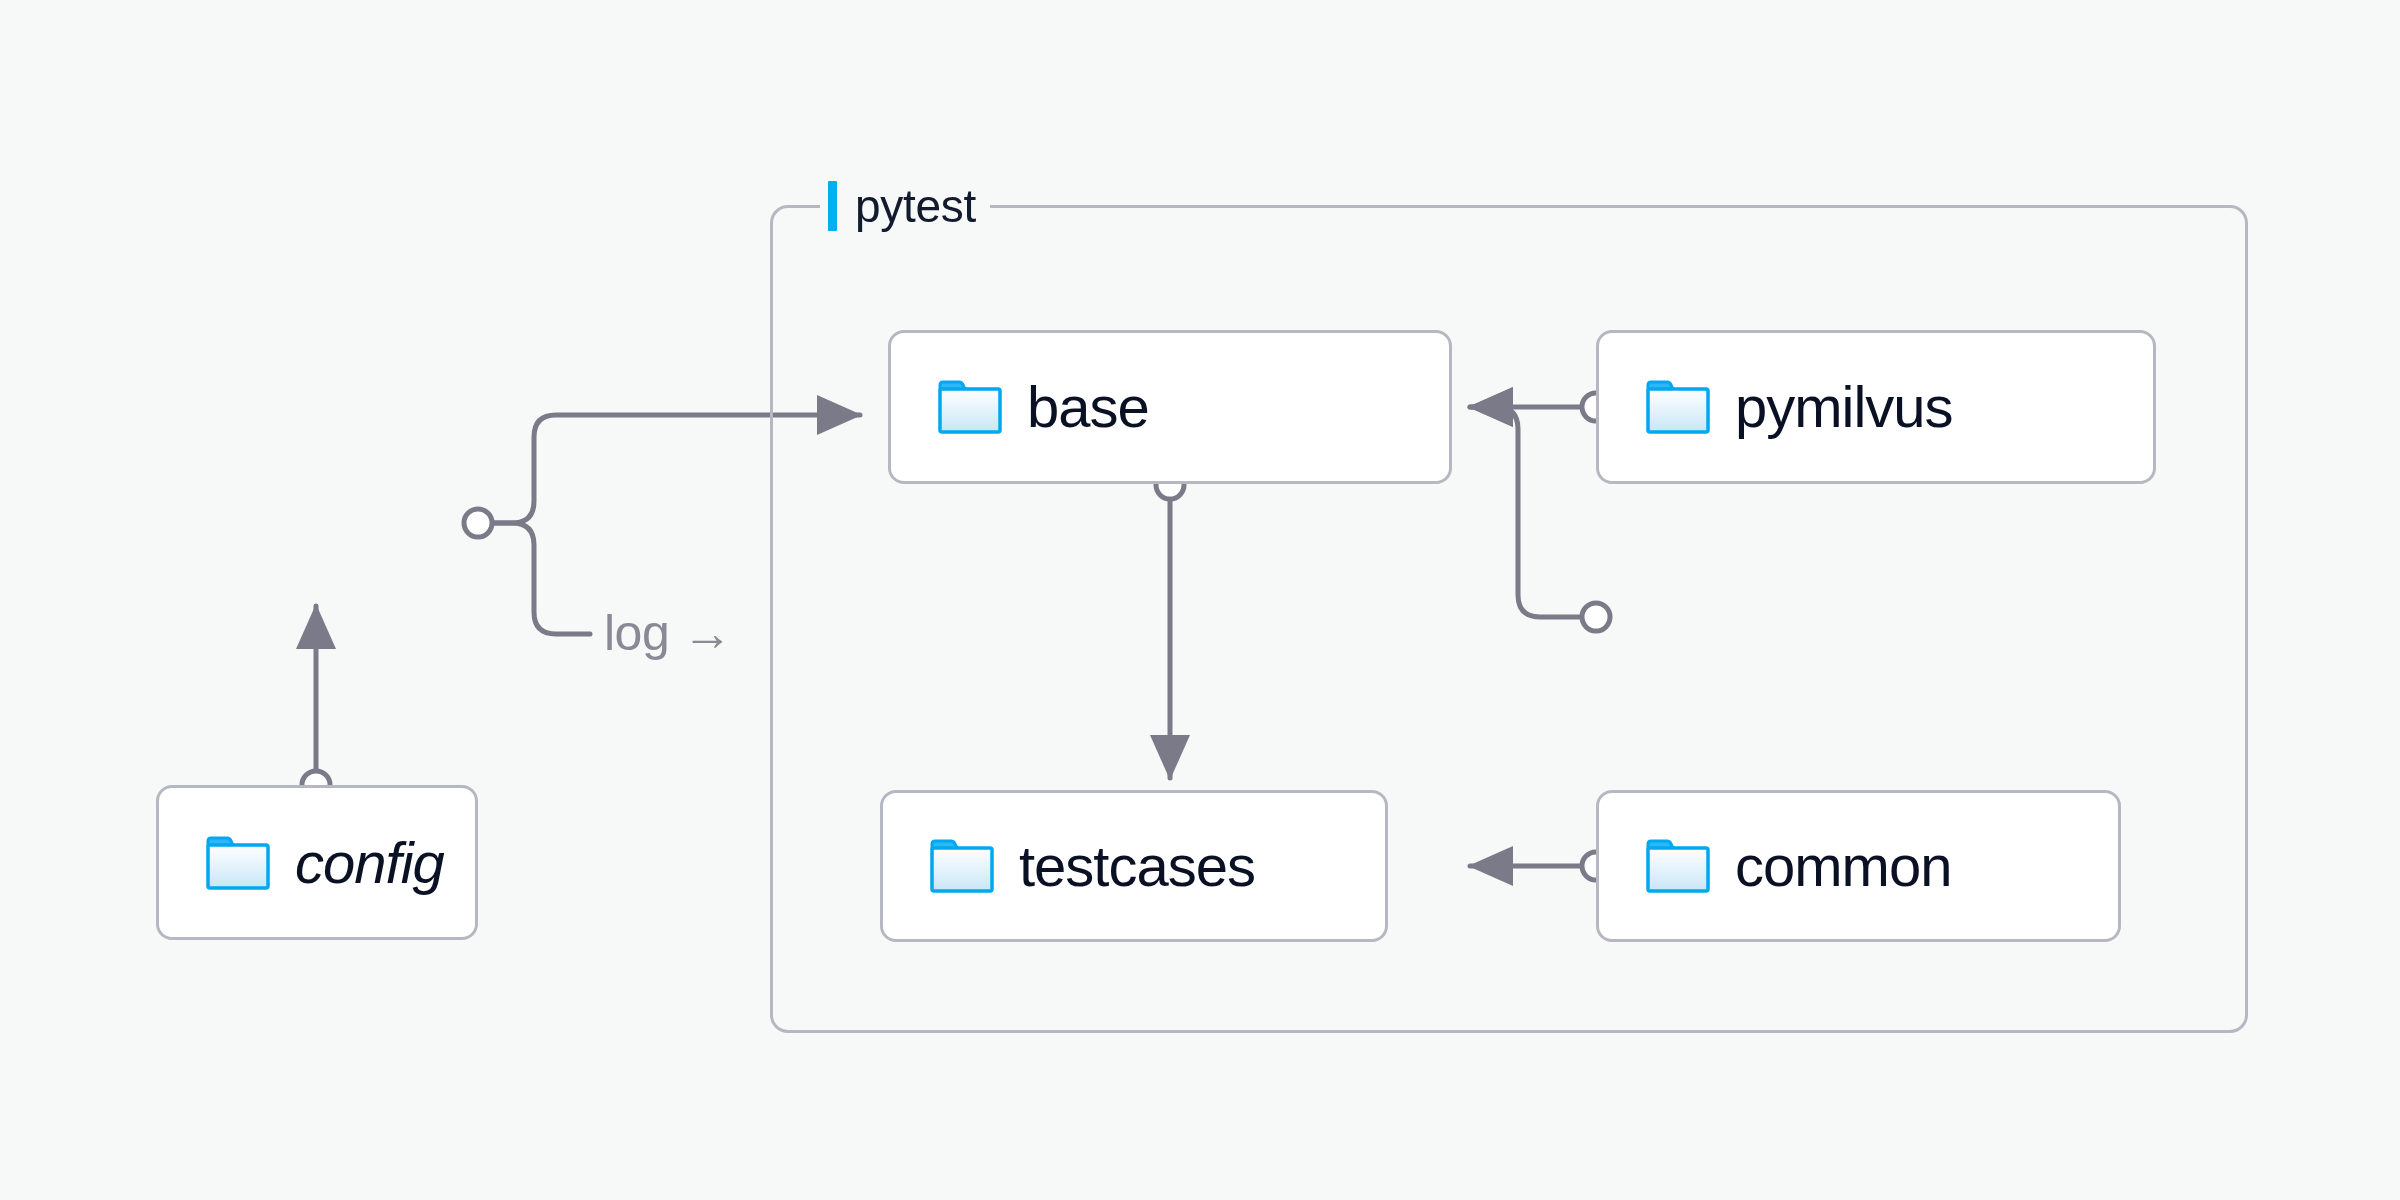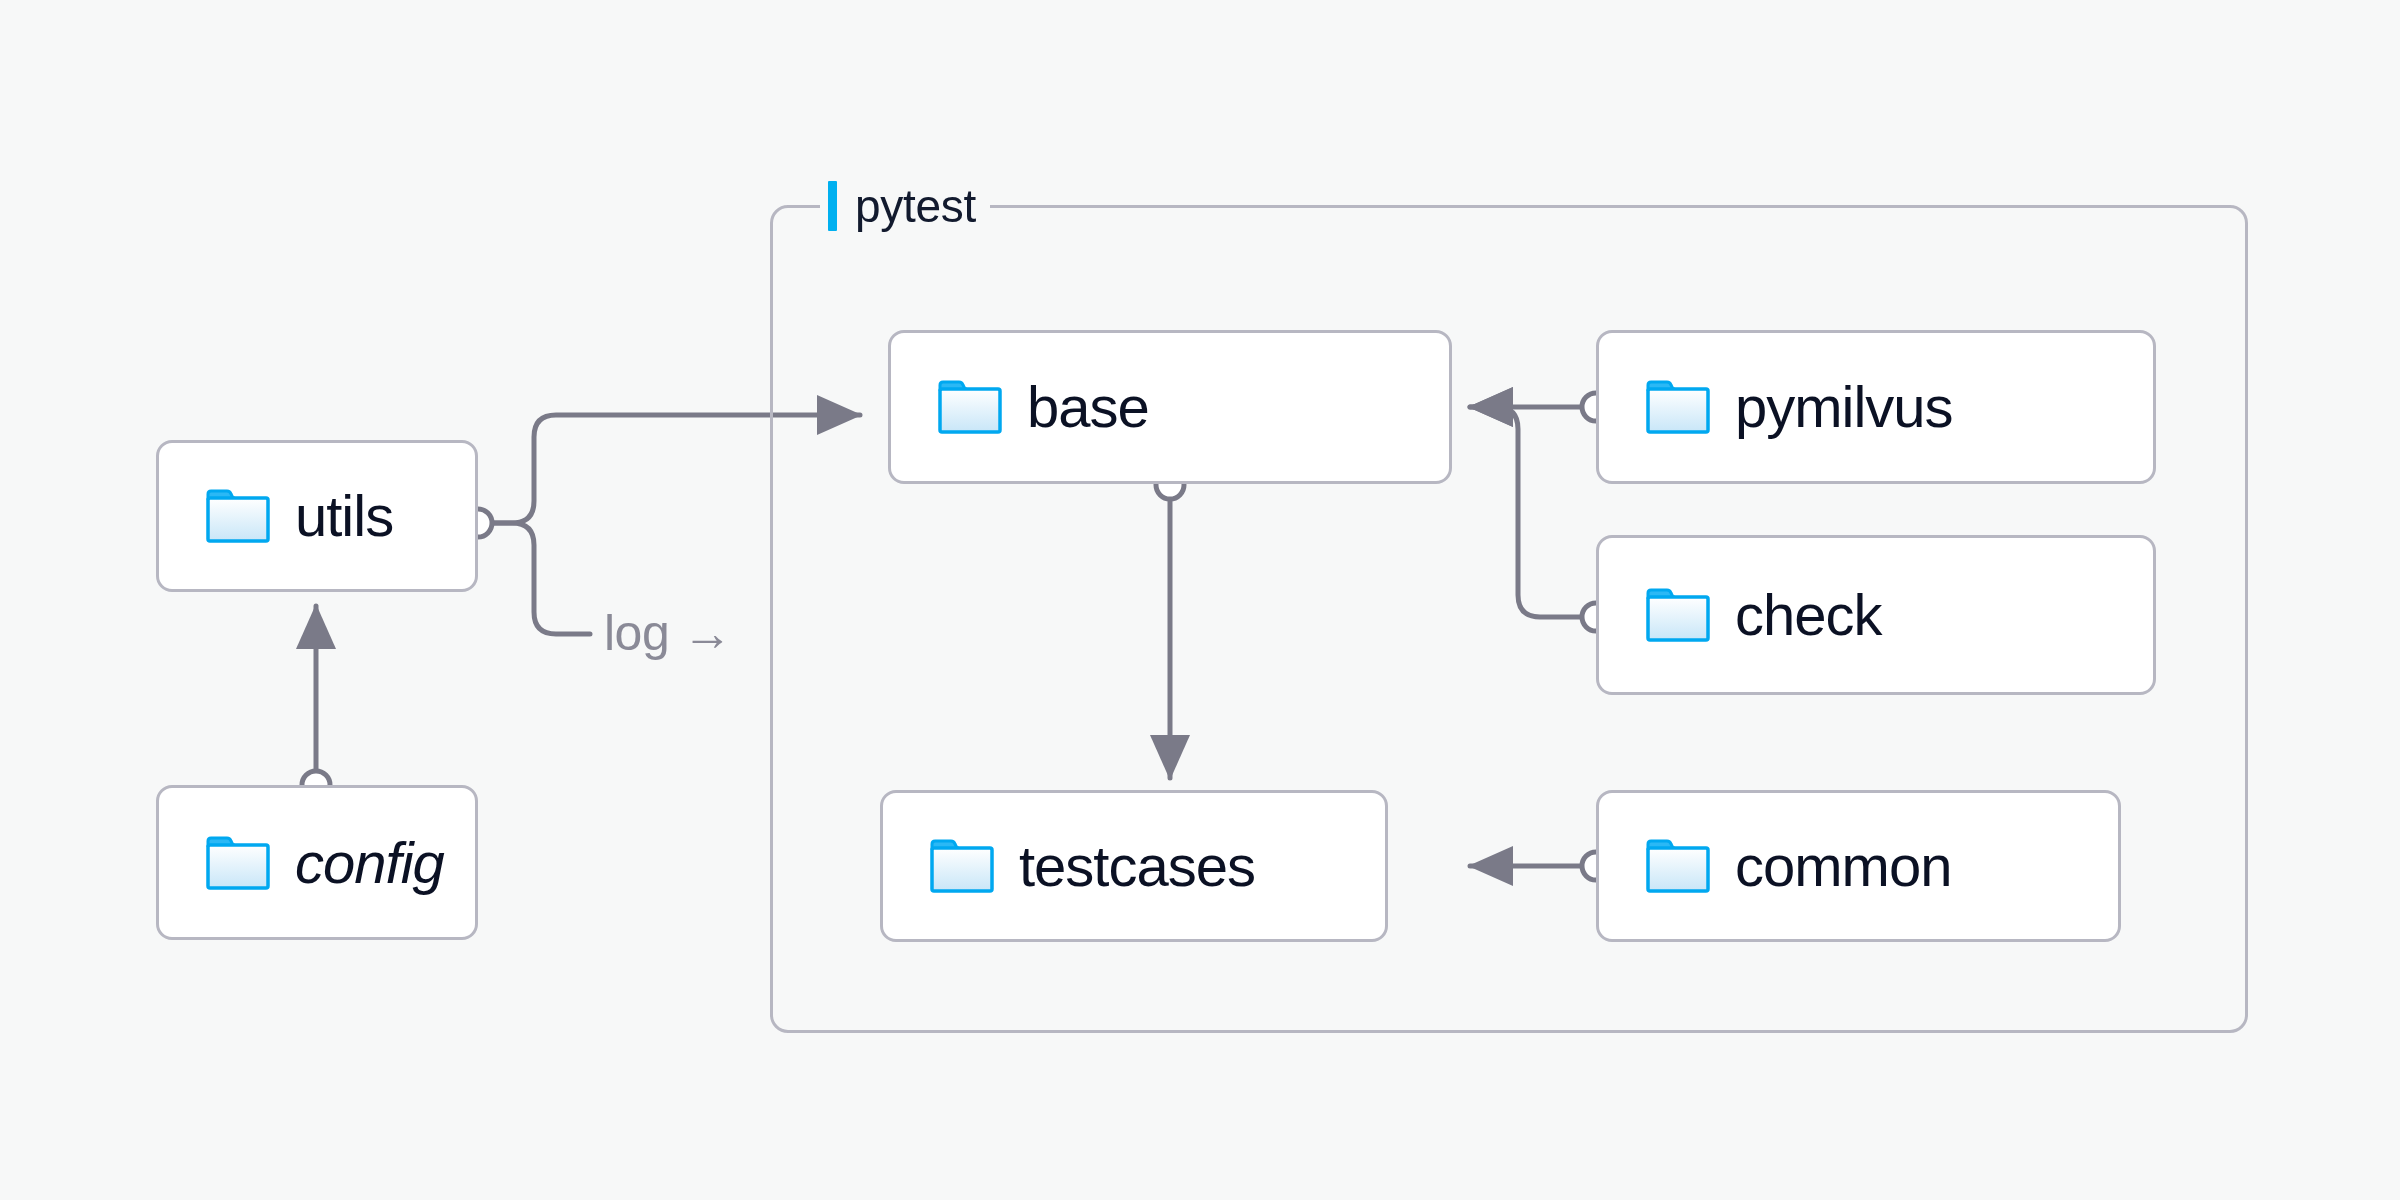--- a/index.html
+++ b/index.html
@@ -139,27 +139,20 @@
     </g>
   </svg>
 
   <div class="group-box" style="left:770px; top:205px; width:1478px; height:828px;"></div>
 
   <div class="group-label-wrap" style="left:820px; top:178px;">
     <span class="group-accent"></span>
     <span class="group-label">pytest</span>
   </div>
 
-  <div class="node" style="left:156px; top:440px; width:322px; height:152px;">
-    <svg class="folder-icon" viewBox="0 0 66 56">
-      <path d="M3 12 L3 6 Q3 3 6 3 L22 3 Q25 3 26 6 L28 10 L30 10" fill="#2bb8f5" stroke="#00a8f0" stroke-width="3" stroke-linejoin="round"></path>
-      <rect x="3" y="10" width="60" height="43" rx="2" fill="url(#folderGrad)" stroke="#00a8f0" stroke-width="3.5"></rect>
-    </svg>
-    <span class="node-label">utils</span>
-  </div>
 
   <div class="node" style="left:156px; top:785px; width:322px; height:155px;font-style:italic;">
     <svg class="folder-icon" viewBox="0 0 66 56">
       <path d="M3 12 L3 6 Q3 3 6 3 L22 3 Q25 3 26 6 L28 10 L30 10" fill="#2bb8f5" stroke="#00a8f0" stroke-width="3" stroke-linejoin="round"></path>
       <rect x="3" y="10" width="60" height="43" rx="2" fill="url(#folderGrad)" stroke="#00a8f0" stroke-width="3.5"></rect>
     </svg>
     <span class="node-label">config</span>
   </div>
 
   <div class="node" style="left:888px; top:330px; width:564px; height:154px;">
@@ -179,27 +172,20 @@
   </div>
 
   <div class="node" style="left:1596px; top:330px; width:560px; height:154px;">
     <svg class="folder-icon" viewBox="0 0 66 56">
       <path d="M3 12 L3 6 Q3 3 6 3 L22 3 Q25 3 26 6 L28 10 L30 10" fill="#2bb8f5" stroke="#00a8f0" stroke-width="3" stroke-linejoin="round"></path>
       <rect x="3" y="10" width="60" height="43" rx="2" fill="url(#folderGrad)" stroke="#00a8f0" stroke-width="3.5"></rect>
     </svg>
     <span class="node-label">pymilvus</span>
   </div>
 
-  <div class="node" style="left:1596px; top:535px; width:560px; height:160px;">
-    <svg class="folder-icon" viewBox="0 0 66 56">
-      <path d="M3 12 L3 6 Q3 3 6 3 L22 3 Q25 3 26 6 L28 10 L30 10" fill="#2bb8f5" stroke="#00a8f0" stroke-width="3" stroke-linejoin="round"></path>
-      <rect x="3" y="10" width="60" height="43" rx="2" fill="url(#folderGrad)" stroke="#00a8f0" stroke-width="3.5"></rect>
-    </svg>
-    <span class="node-label">check</span>
-  </div>
 
   <div class="node" style="left:1596px; top:790px; width:525px; height:152px;">
     <svg class="folder-icon" viewBox="0 0 66 56">
       <path d="M3 12 L3 6 Q3 3 6 3 L22 3 Q25 3 26 6 L28 10 L30 10" fill="#2bb8f5" stroke="#00a8f0" stroke-width="3" stroke-linejoin="round"></path>
       <rect x="3" y="10" width="60" height="43" rx="2" fill="url(#folderGrad)" stroke="#00a8f0" stroke-width="3.5"></rect>
     </svg>
     <span class="node-label">common</span>
   </div>
 
   <span class="edge-text" style="left:604px; top:608px;text-align:right;">log →</span>

